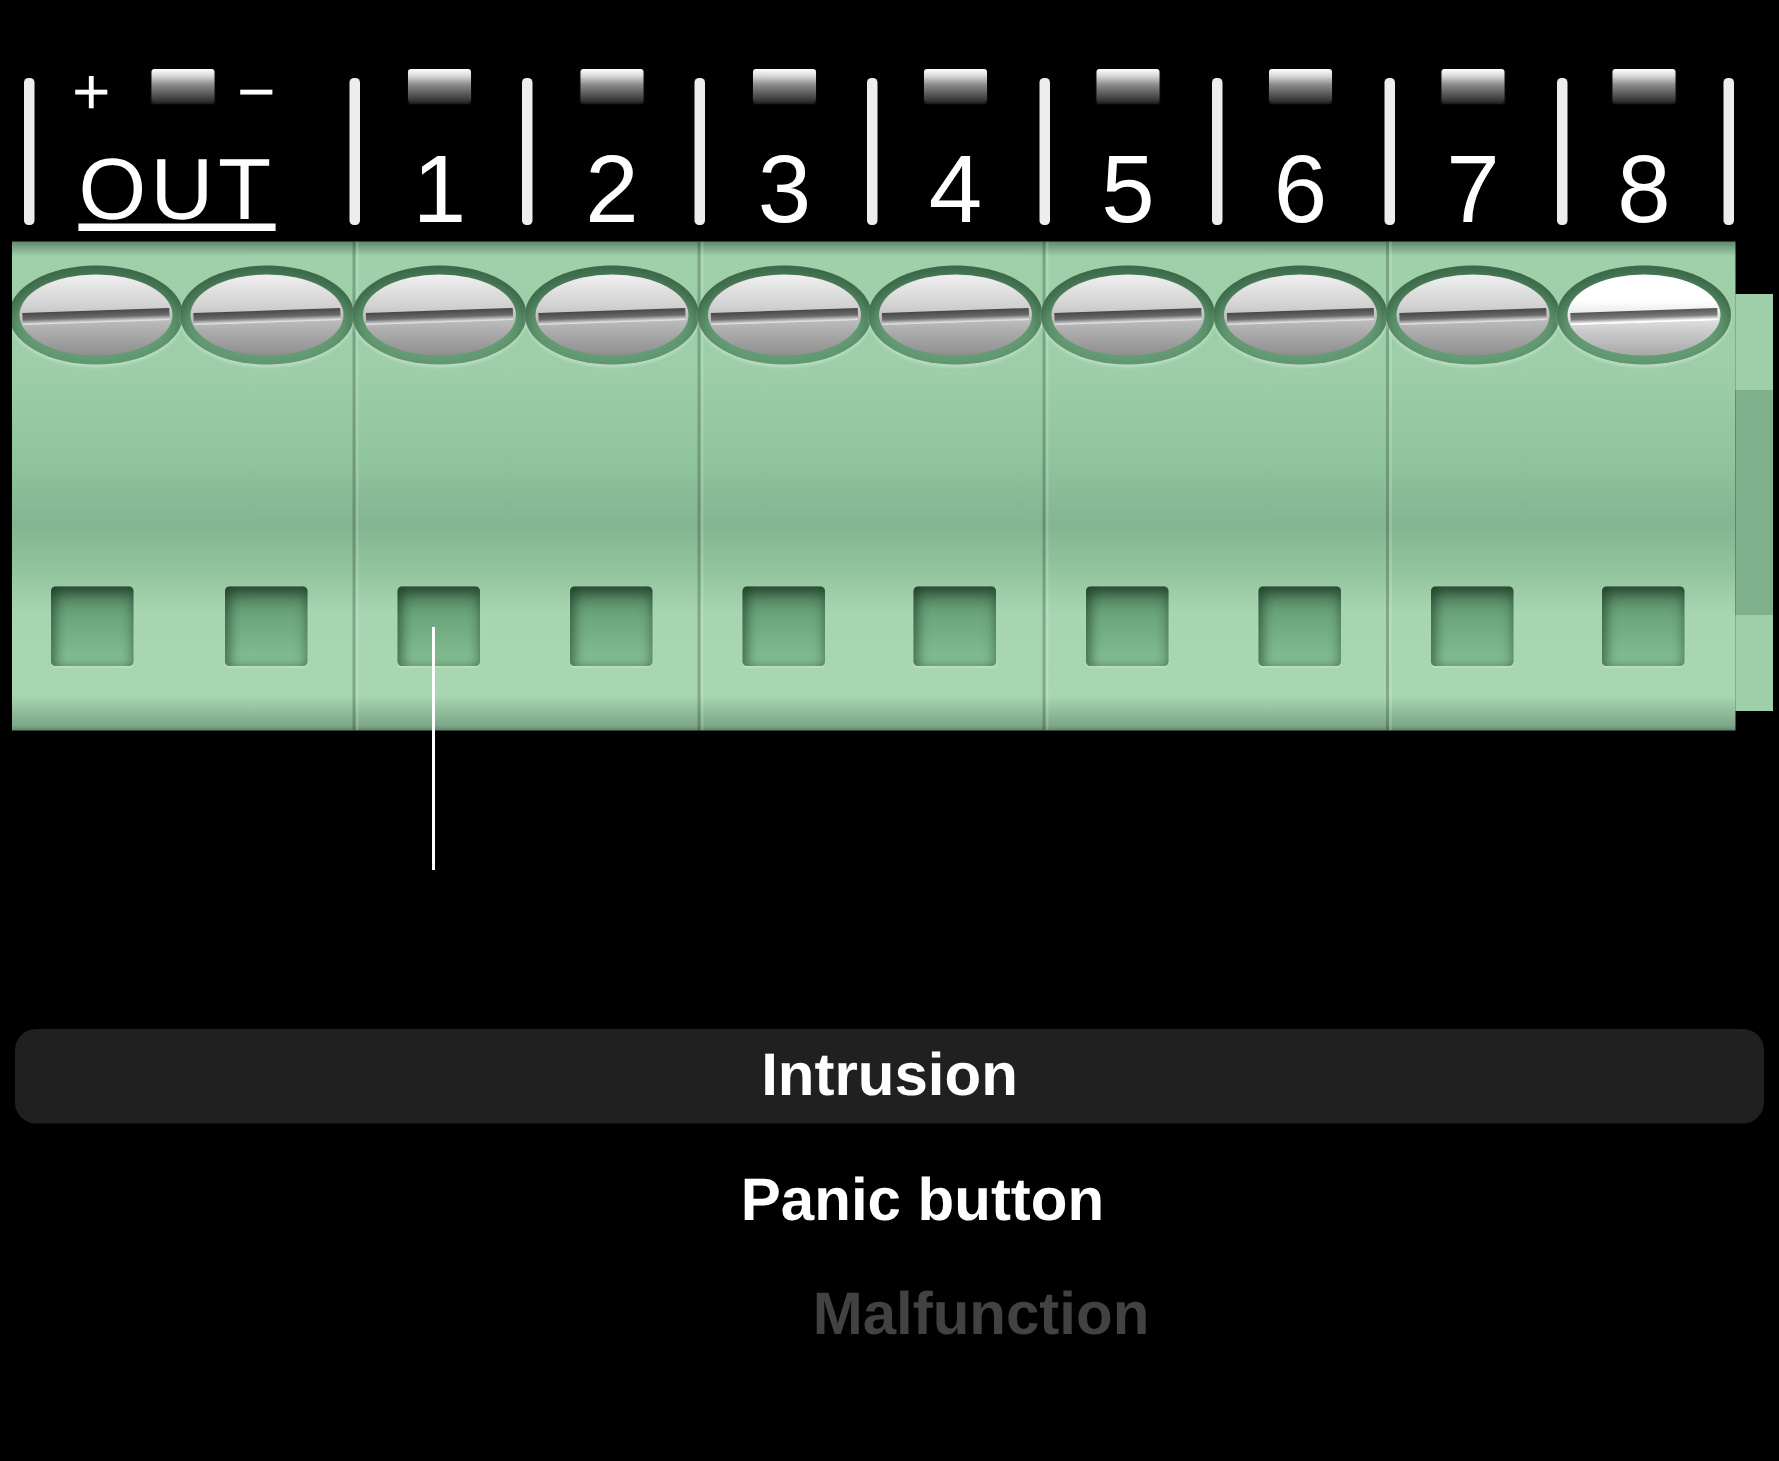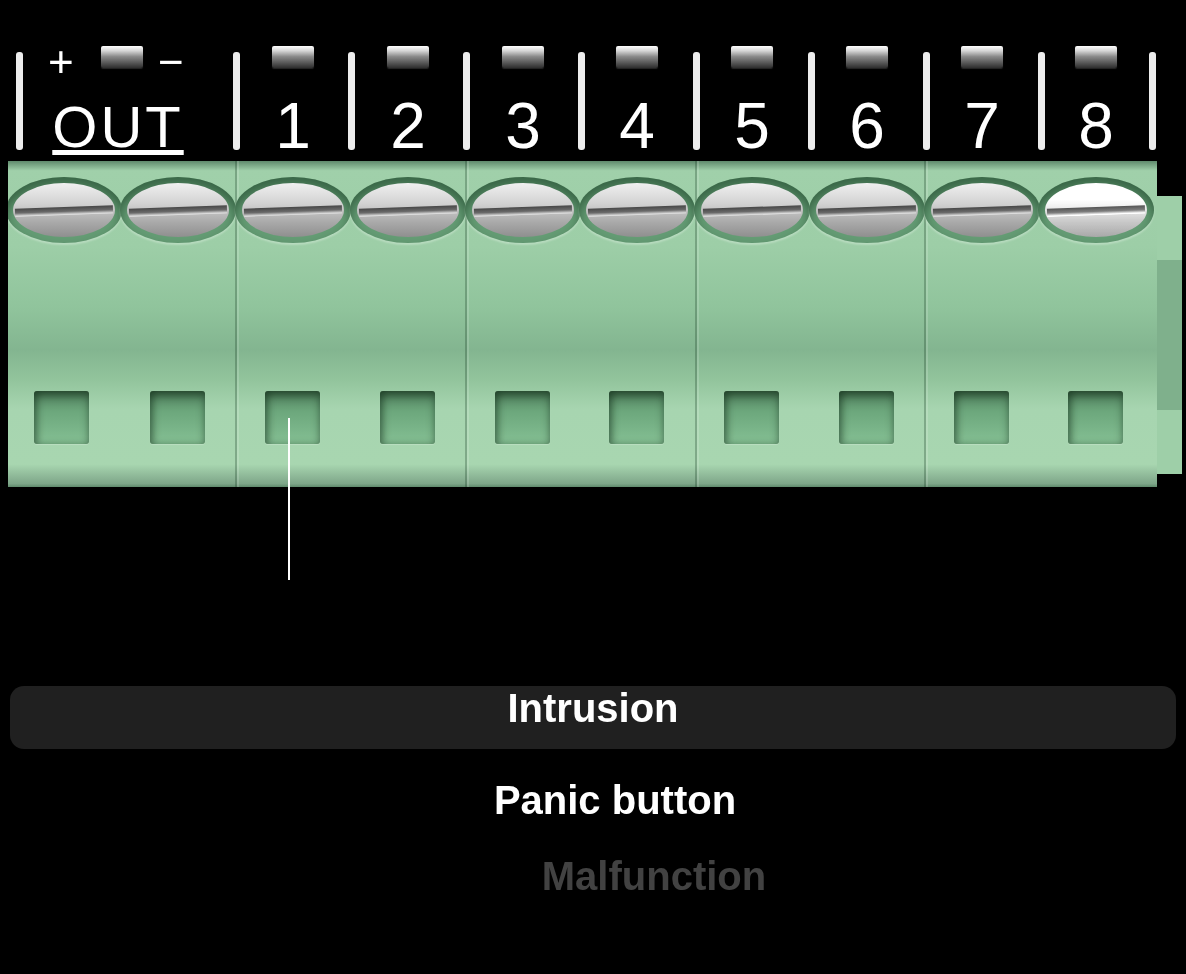--- a/index.html
+++ b/index.html
@@ -153,20 +153,21 @@
   
   .picker-selected {
     position: absolute;
     left: 10px;
     top: 686px;
     width: 1166px;
     height: 63px;
     border-radius: 14px;
     background: #202020;
     display: flex;
+    align-items: center;
     justify-content: center;
   }
   .picker-selected span {
     color: #ffffff;
     font-size: 40px;
     font-weight: 700;
   }
   .picker-option {
     position: absolute;
     left: 0;

